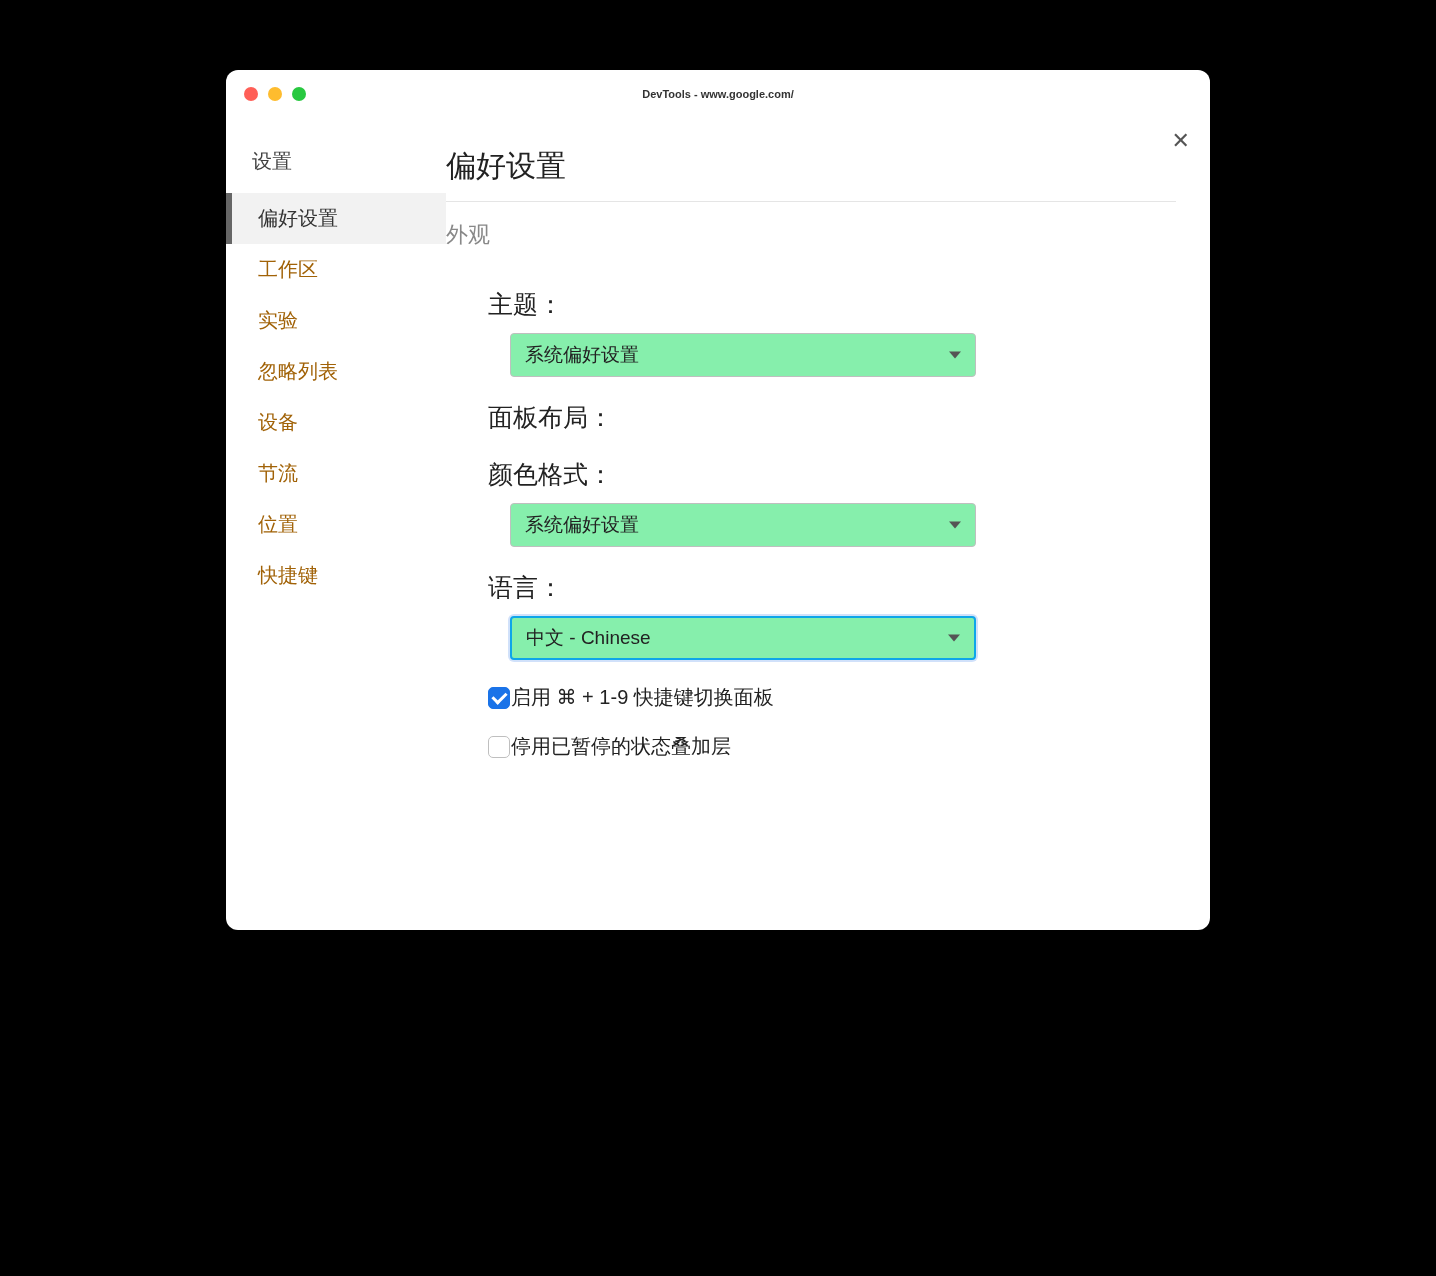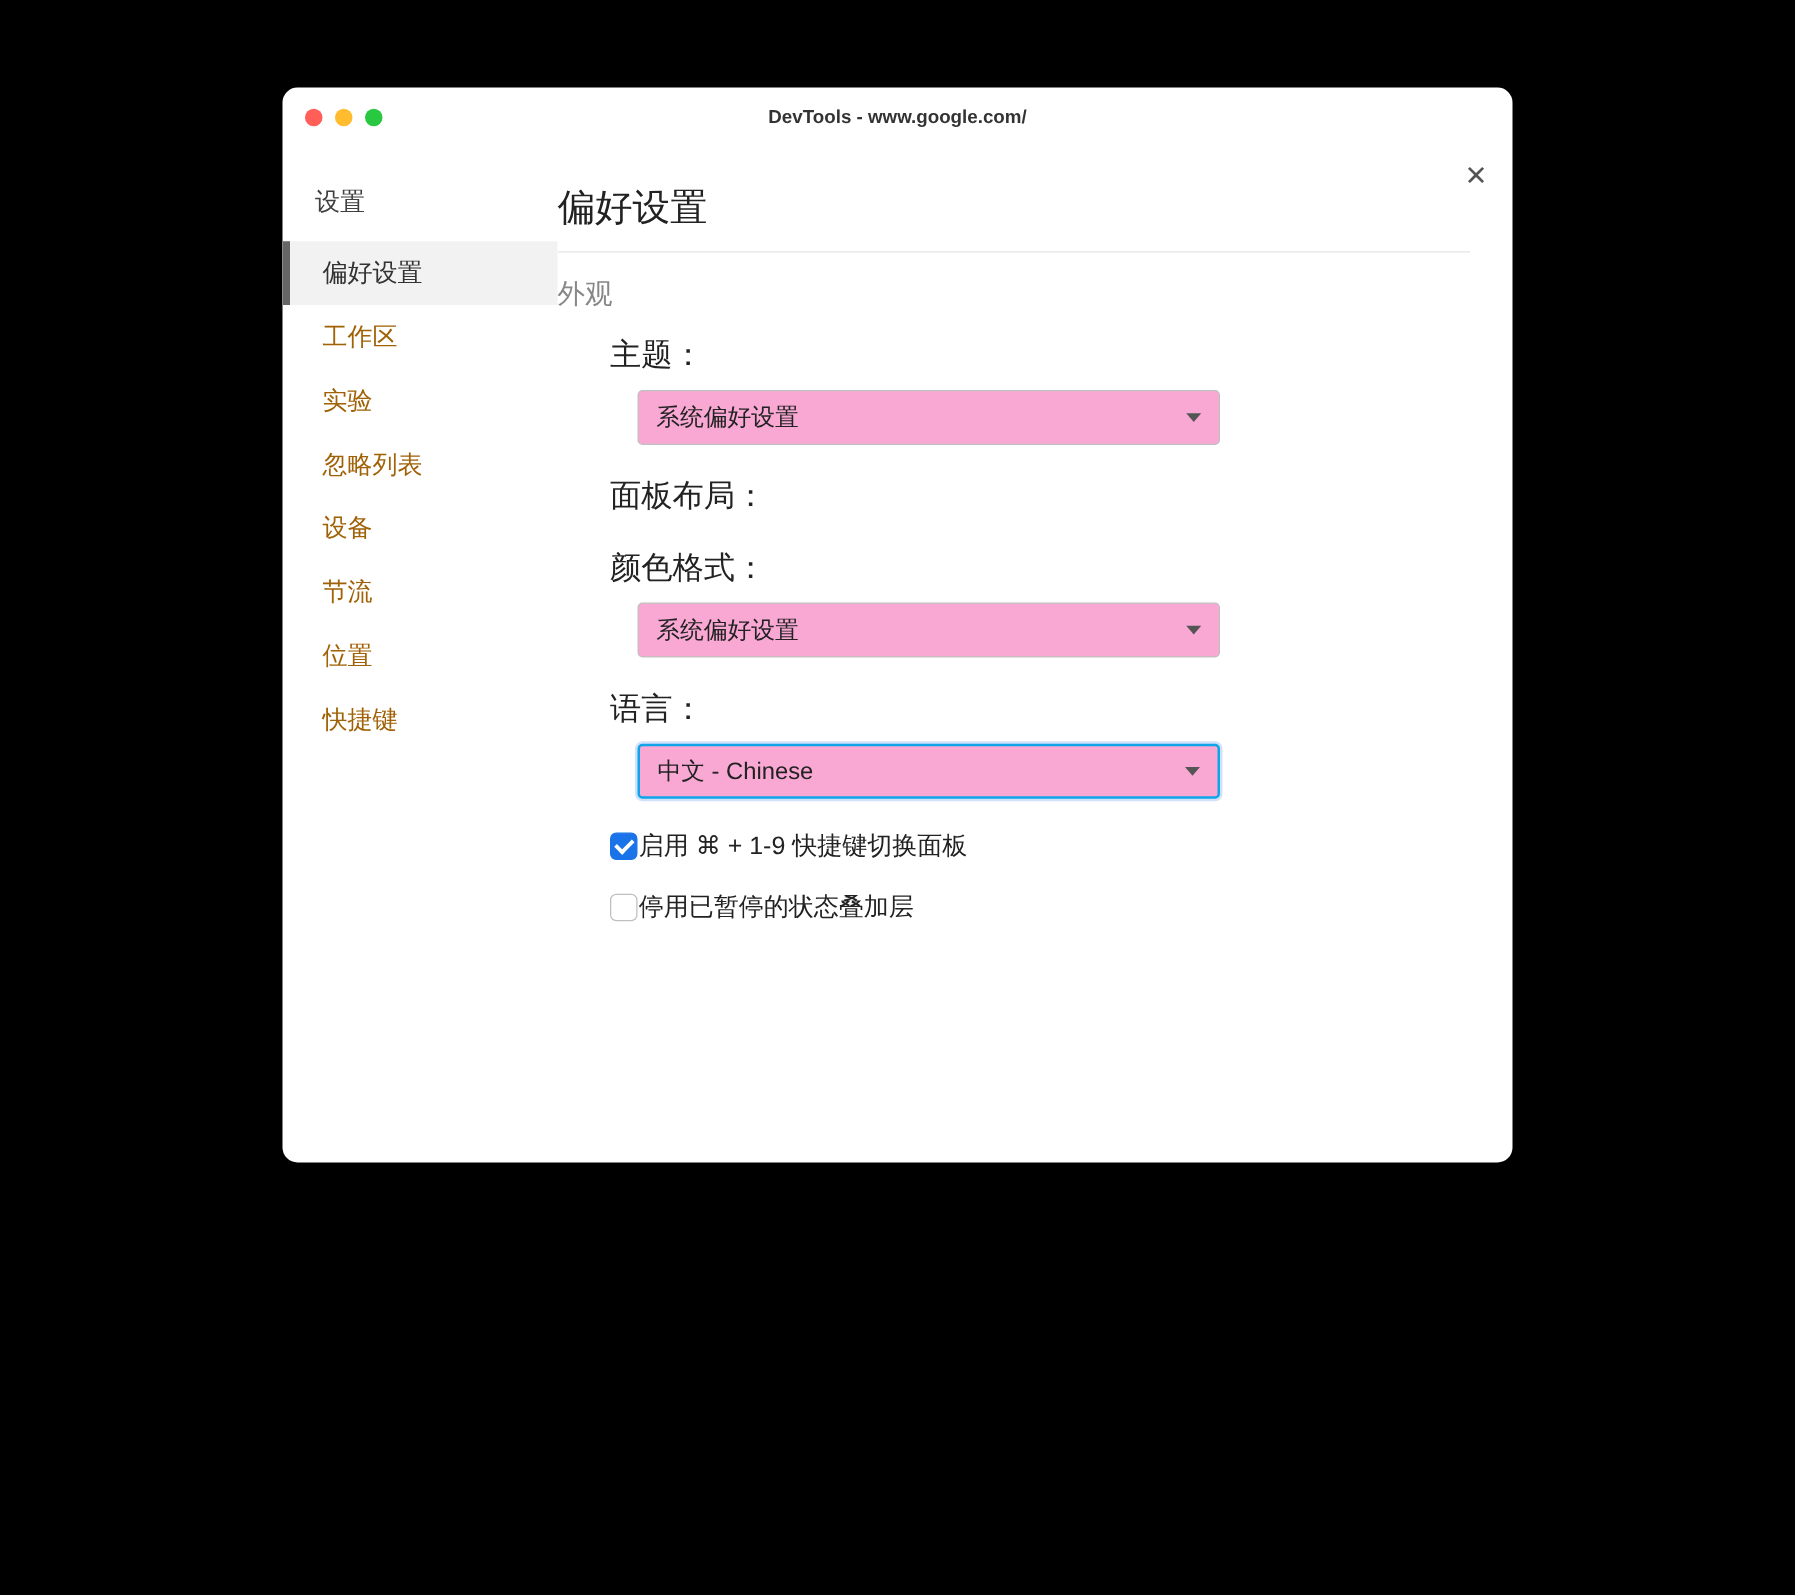--- a/index.html
+++ b/index.html
@@ -41,21 +41,21 @@
       height: 14px;
       border-radius: 50%;
     }
     .tl.red { background: #ff5f57; }
     .tl.yellow { background: #febc2e; }
     .tl.green { background: #28c840; }
     .window-title {
       position: absolute;
       left: 0; right: 0;
       text-align: center;
-      font-size: 15px;
+      font-size: 11px;
       font-weight: 600;
       color: #333;
       pointer-events: none;
     }
     .body {
       flex: 1;
       display: flex;
       position: relative;
       overflow: hidden;
     }
@@ -100,21 +100,21 @@
       font-size: 30px;
       font-weight: 400;
       color: #222;
       padding-bottom: 14px;
       border-bottom: 1px solid #e5e5e5;
       margin-bottom: 18px;
     }
     .section-title {
       font-size: 22px;
       color: #888;
-      margin-bottom: 17px;
+      margin-bottom: 38px;
     }
     .form-group {
       margin-left: 42px;
       margin-bottom: 24px;
     }
     .form-label {
       font-size: 25px;
       color: #222;
       margin-bottom: 12px;
       display: block;
@@ -122,21 +122,21 @@
     .select-wrap {
       margin-left: 22px;
       position: relative;
       width: 466px;
     }
     .select {
       width: 100%;
       height: 44px;
       border: 1px solid #bfbfbf;
       border-radius: 4px;
-      background: #f9a8d4;
+      background: #86efac;
       font-size: 19px;
       color: #222;
       padding: 0 32px 0 14px;
       display: flex;
       align-items: center;
       cursor: pointer;
       position: relative;
     }
     .select.focused {
       border: 2px solid #0ea5e9;

